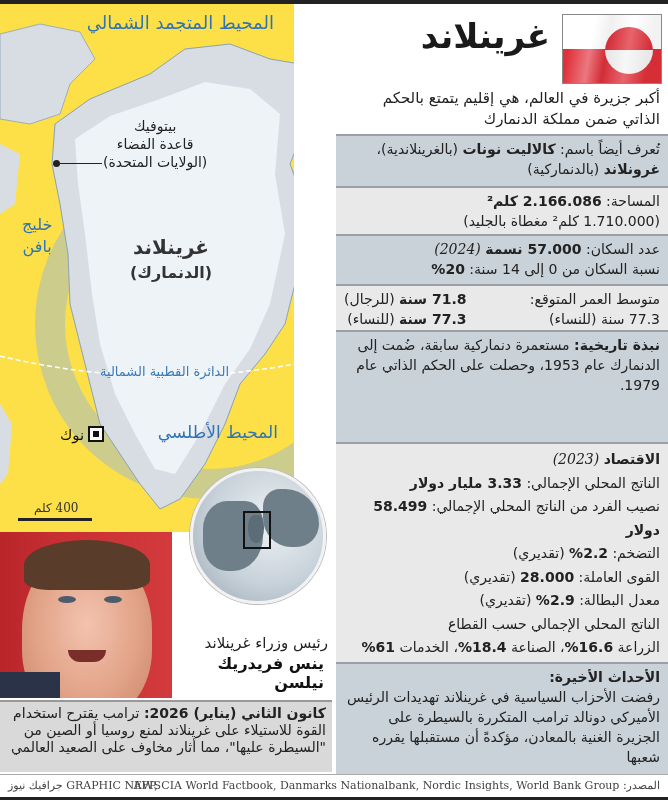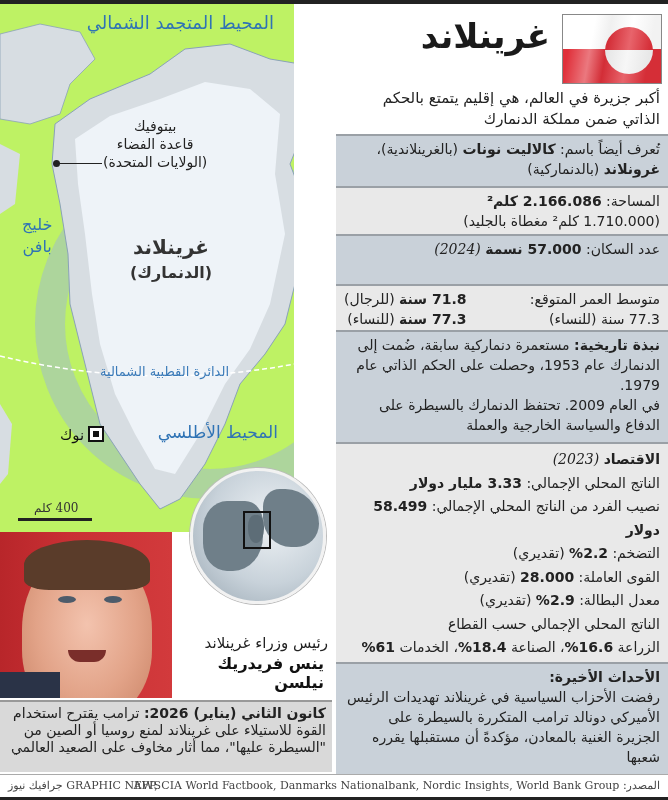--- a/index.html
+++ b/index.html
@@ -33,21 +33,21 @@
   .row-hist { top: 326px; height: 112px; }
   .row-econ { top: 438px; height: 220px; line-height: 23.5px; padding-top: 4px; padding-left: 8px; }
   .row-news { top: 658px; height: 112px; }
 
   .sources { position: absolute; left: 0; top: 774px; width: 668px; height: 22px; border-top: 1px solid #aaa; font-family: "DejaVu Serif", serif; font-size: 11px; color: #444; }
   .sources .src { position: absolute; right: 8px; top: 4px; direction: rtl; }
   .sources .gn { position: absolute; left: 8px; top: 4px; direction: rtl; }
   .bottombar { position: absolute; left: 0; top: 797px; width: 668px; height: 3px; background: #222; }
 
   
-  .map { position: absolute; left: 0; top: 4px; width: 294px; height: 528px; background: #bef264; overflow: hidden; }
+  .map { position: absolute; left: 0; top: 4px; width: 294px; height: 528px; background: #fde047; overflow: hidden; }
   .map svg { position: absolute; left: 0; top: 0; }
   .map .lbl { position: absolute; color: #2f73b5; font-size: 16px; text-align: center; }
   .lbl-arctic { top: 8px; right: 20px; font-size: 18px !important; }
   .lbl-baffin { top: 210px; left: 22px; line-height: 22px; }
   .lbl-atlantic { top: 418px; right: 16px; font-size: 17px !important; }
   .lbl-circle { top: 360px; left: 100px; font-size: 13px !important; color: #3a7ab8 !important; }
   .lbl-pituffik { position: absolute; top: 113px; left: 103px; font-size: 14px; line-height: 18px; color: #222; text-align: center; }
   .pituffik-line { position: absolute; top: 159px; left: 56px; width: 46px; height: 1px; background: #222; }
   .pituffik-dot { position: absolute; top: 156px; left: 53px; width: 7px; height: 7px; border-radius: 50%; background: #222; }
   .lbl-greenland { position: absolute; top: 230px; left: 130px; font-size: 20px; font-weight: bold; color: #333; text-align: center; line-height: 26px; }
@@ -185,37 +185,40 @@
     </div>
     <div>(1.710.000 كلم² مغطاة بالجليد)</div>
   </div>
 
   <div class="info bg-blue row-pop">
     <div>
       <span>عدد السكان:</span>
       <b>57.000 نسمة</b>
       <i>(2024)</i>
     </div>
+    <div>
+      <span>نسبة السكان من 0 إلى 14 سنة:</span>
+      <b>20%</b>
+    </div>
   </div>
 
   <div class="info bg-light row-life">
     <div class="lt">
       <div>متوسط العمر المتوقع:</div>
       <div>77.3 سنة (للنساء)</div>
     </div>
     <div class="lf">
       <div><b>71.8 سنة</b> <span>(للرجال)</span></div>
       <div><b>77.3 سنة</b> <span>(للنساء)</span></div>
     </div>
   </div>
 
   <div class="info bg-blue row-hist">
     <b>نبذة تاريخية:</b>
     <span>مستعمرة دنماركية سابقة، ضُمت إلى الدنمارك عام 1953، وحصلت على الحكم الذاتي عام 1979.</span>
-    <div>في العام 2009. تحتفظ الدنمارك بالسيطرة على الدفاع والسياسة الخارجية والعملة</div>
   </div>
 
   <div class="info bg-light row-econ">
     <div><b>الاقتصاد</b> <i>(2023)</i></div>
     <div><span>الناتج المحلي الإجمالي:</span> <b>3.33 مليار دولار</b></div>
     <div><span>نصيب الفرد من الناتج المحلي الإجمالي:</span> <b>58.499 دولار</b></div>
     <div><span>التضخم:</span> <b>2.2%</b> <span>(تقديري)</span></div>
     <div><span>القوى العاملة:</span> <b>28.000</b> <span>(تقديري)</span></div>
     <div><span>معدل البطالة:</span> <b>2.9%</b> <span>(تقديري)</span></div>
     <div>الناتج المحلي الإجمالي حسب القطاع</div>

